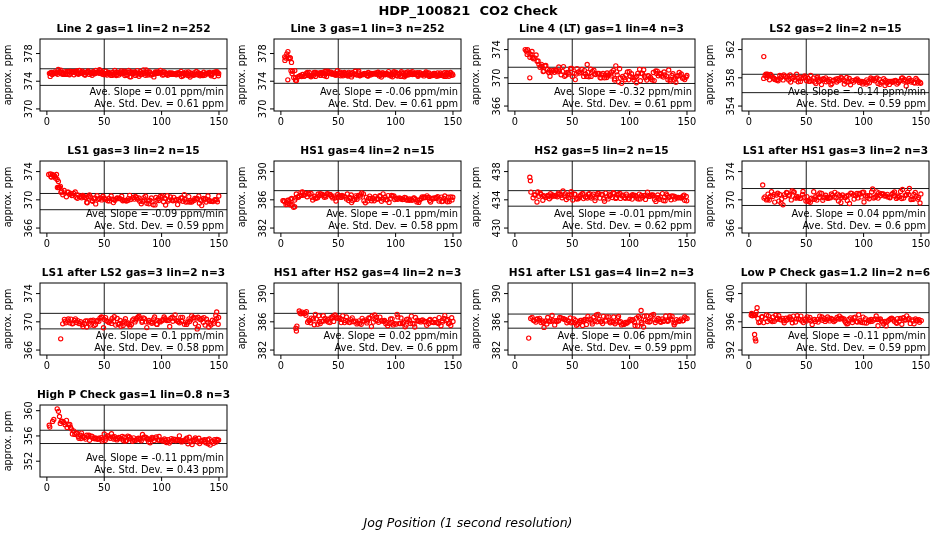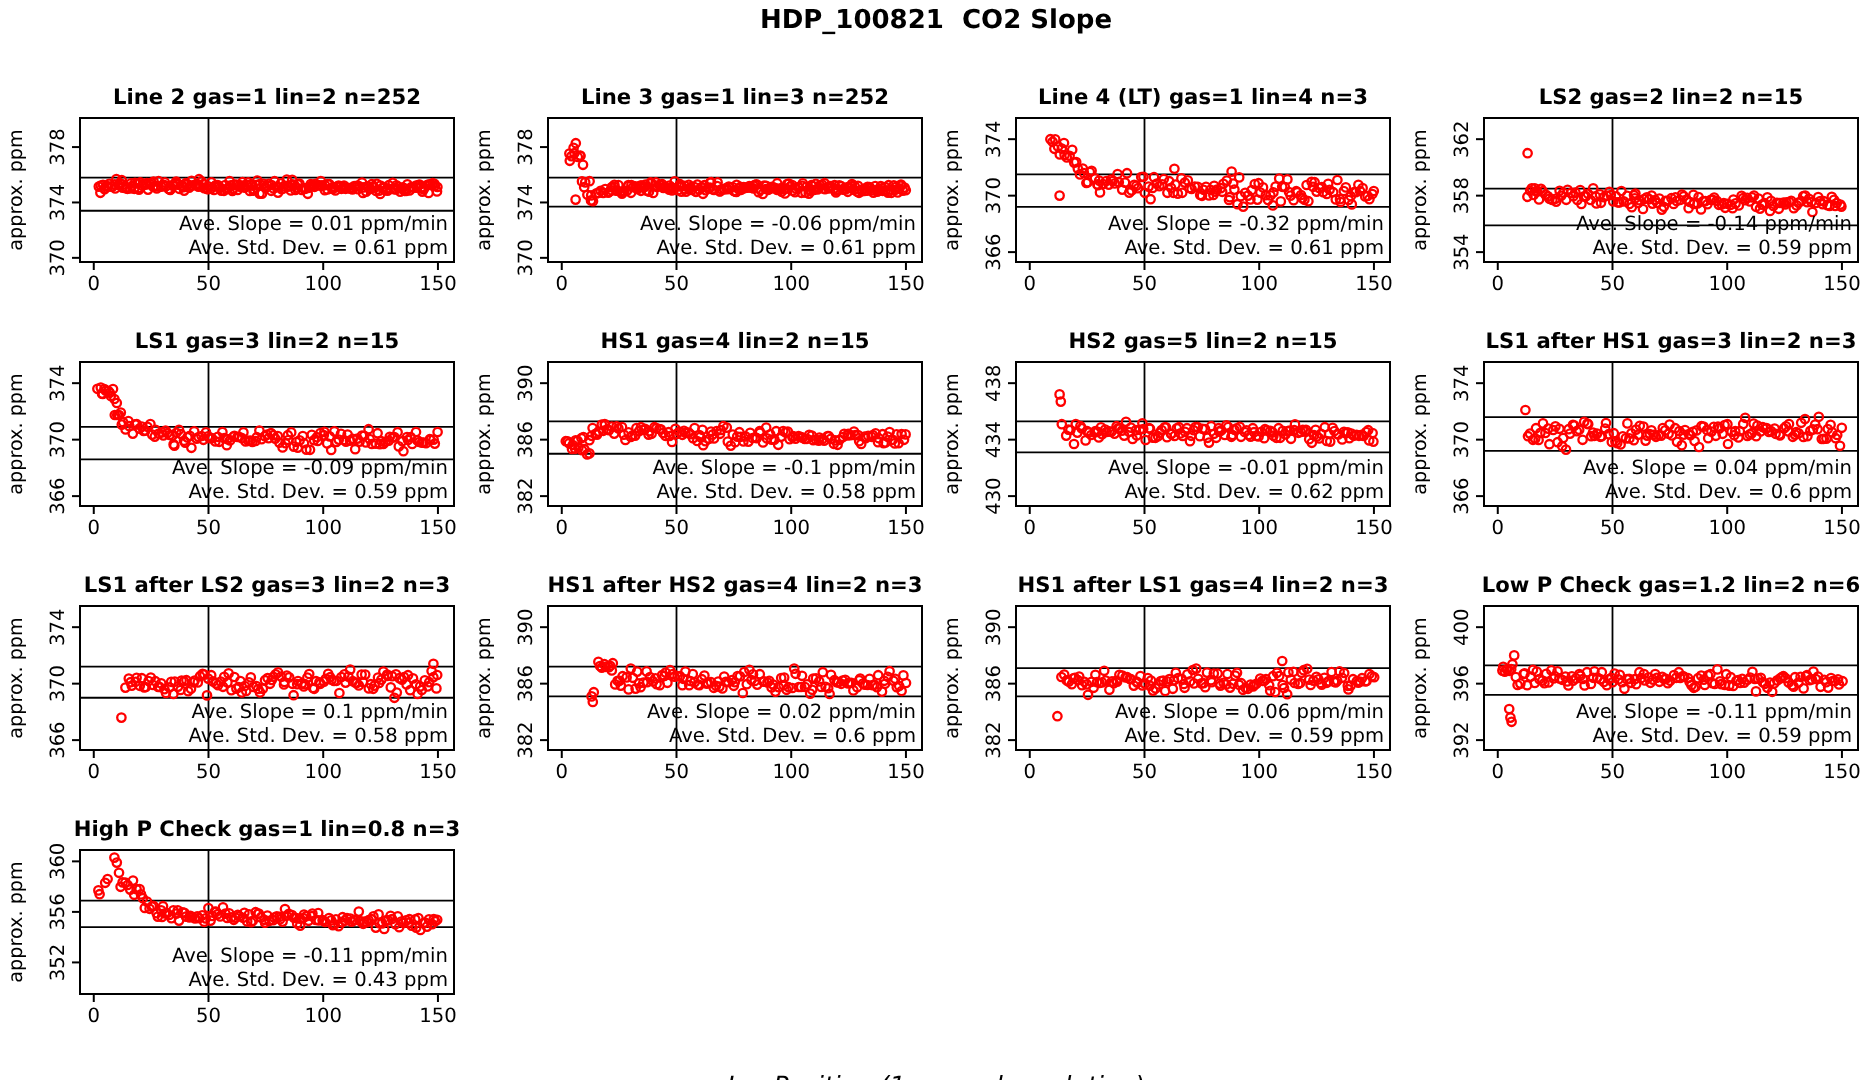--- a/index.html
+++ b/index.html
@@ -1,26 +1,26 @@
 <!DOCTYPE html>
 <html><head>
 <meta charset="utf-8">
 <style>
   html,body{margin:0;padding:0;background:#ffffff;}
   body{width:936px;height:540px;font-family:"DejaVu Sans", sans-serif;color:#000;overflow:hidden;}
   .fig-title{height:18px;text-align:center;font-size:13px;font-weight:bold;padding-top:3px;white-space:pre;}
-  .grid{display:grid;grid-template-columns:repeat(4,234px);grid-template-rows:repeat(4,122px);margin-top:20px;}
+  .grid{display:grid;grid-template-columns:repeat(4,234px);grid-template-rows:repeat(4,122px);}
   .panel{width:234px;height:122px;position:relative;}
   .xlab{text-align:center;font-size:12.5px;margin-top:6px;font-style:italic;}
   svg text{fill:#000;}
 </style>
 </head>
 <body>
 
-<div class="fig-title">HDP_100821  CO2 Slope</div>
+<div class="fig-title">HDP_100821  CO2 Check</div>
 <div class="grid" id="grid">
     <div class="panel"><svg width="234" height="122" viewBox="0 0 234 122">
         <text x="133.5" y="11" text-anchor="middle" font-size="10.6" font-weight="bold">Line 2 gas=1 lin=2 n=252</text>
         <rect x="40" y="18" width="187" height="72" fill="none" stroke="#000000" stroke-width="1"></rect>
         <line x1="104.24539877300614" y1="18" x2="104.24539877300614" y2="90" stroke="#000000" stroke-width="0.9"></line>
         <line x1="40" y1="47.76923076923075" x2="227" y2="47.76923076923075" stroke="#000000" stroke-width="0.9"></line>
         <line x1="40" y1="64.38461538461554" x2="227" y2="64.38461538461554" stroke="#000000" stroke-width="0.9"></line>
         <g font-size="9.8">
           <line x1="46.88343558282209" y1="90" x2="46.88343558282209" y2="94" stroke="#000000" stroke-width="1"></line>
           <text x="46.88343558282209" y="104" text-anchor="middle">0</text>

